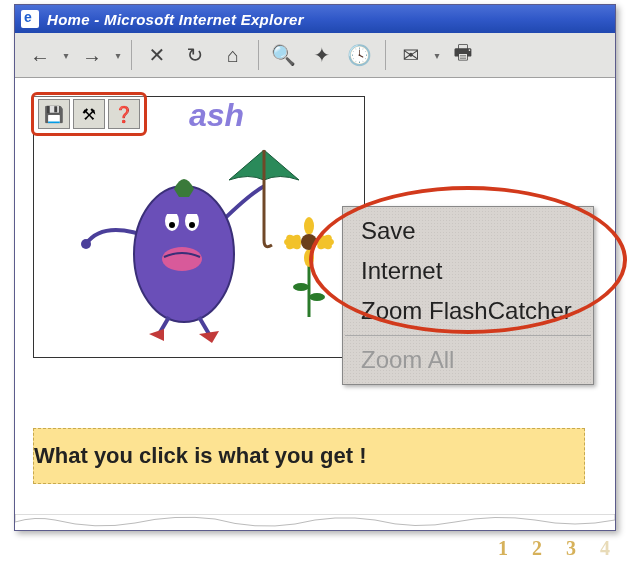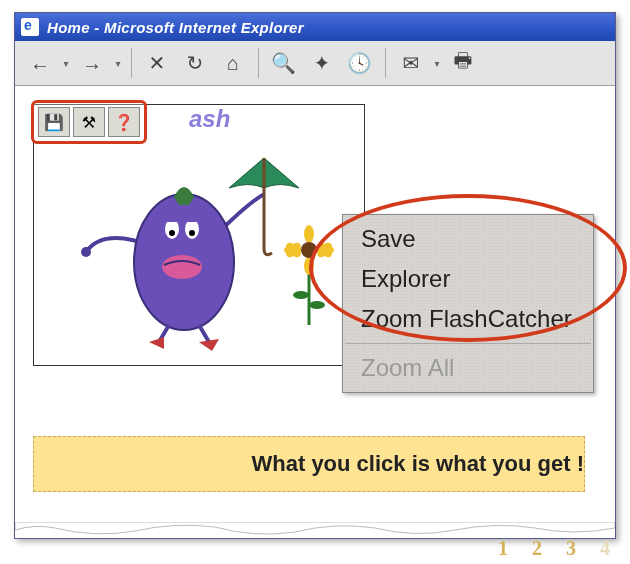--- a/index.html
+++ b/index.html
@@ -6,21 +6,21 @@
     margin: 0;
     padding: 0;
     background: #fff;
     font-family: "Tahoma", "Verdana", sans-serif;
     width: 630px;
     height: 564px;
     overflow: hidden;
   }
   .window {
     width: 600px;
-    margin: 12px auto;
+    margin: 4px auto;
     box-shadow: 3px 3px 6px rgba(0,0,0,0.3);
     border: 1px solid #5b5b8b;
   }
   .titlebar {
     height: 28px;
     background: linear-gradient(to bottom, #4a6fd6, #3058c8 50%, #2048b0);
     color: #fff;
     display: flex;
     align-items: center;
     padding: 0 6px;
@@ -84,21 +84,21 @@
     height: 260px;
     border: 1px solid #333;
     position: relative;
     overflow: hidden;
   }
   .flash-title {
     position: absolute;
     top: 0px; left: 155px;
     font-style: italic;
     font-weight: bold;
-    font-size: 24px;
+    font-size: 32px;
     color: #8a7edc;
   }
   .mini-toolbar {
     position: absolute;
     top: 14px; left: 16px;
     display: flex;
     gap: 3px;
     padding: 4px;
     border: 3px solid #d23a1c;
     border-radius: 6px;
@@ -146,21 +146,21 @@
     border: 4px solid #d23a1c;
     border-radius: 50%;
     pointer-events: none;
   }
   .banner {
     position: absolute;
     left: 18px; bottom: 30px;
     width: 550px;
     background: #fde392;
     border: 1px dashed #c8a94e;
-    text-align: right;
+    text-align: left;
     font-family: "Comic Sans MS", cursive, sans-serif;
     font-weight: bold;
     color: #222;
     font-size: 22px;
     padding: 14px 0;
   }
   .torn-edge {
     height: 16px;
     background: #fff;
   }
@@ -289,21 +289,21 @@
       <div class="mini-btn">
           <span>⚒</span>
         </div>
       <div class="mini-btn">
           <span>❓</span>
         </div>
     </div>
 
     <div class="context-menu">
       <div class="menu-item">Save</div>
-      <div class="menu-item">Explorer</div>
+      <div class="menu-item">Internet</div>
       <div class="menu-item">Zoom FlashCatcher</div>
       <div class="menu-sep"></div>
       <div class="menu-item disabled">Zoom All</div>
     </div>
 
     <div class="top-ellipse"></div>
 
     <div class="banner">
       <span>What you click is what you get !</span>
     </div>

